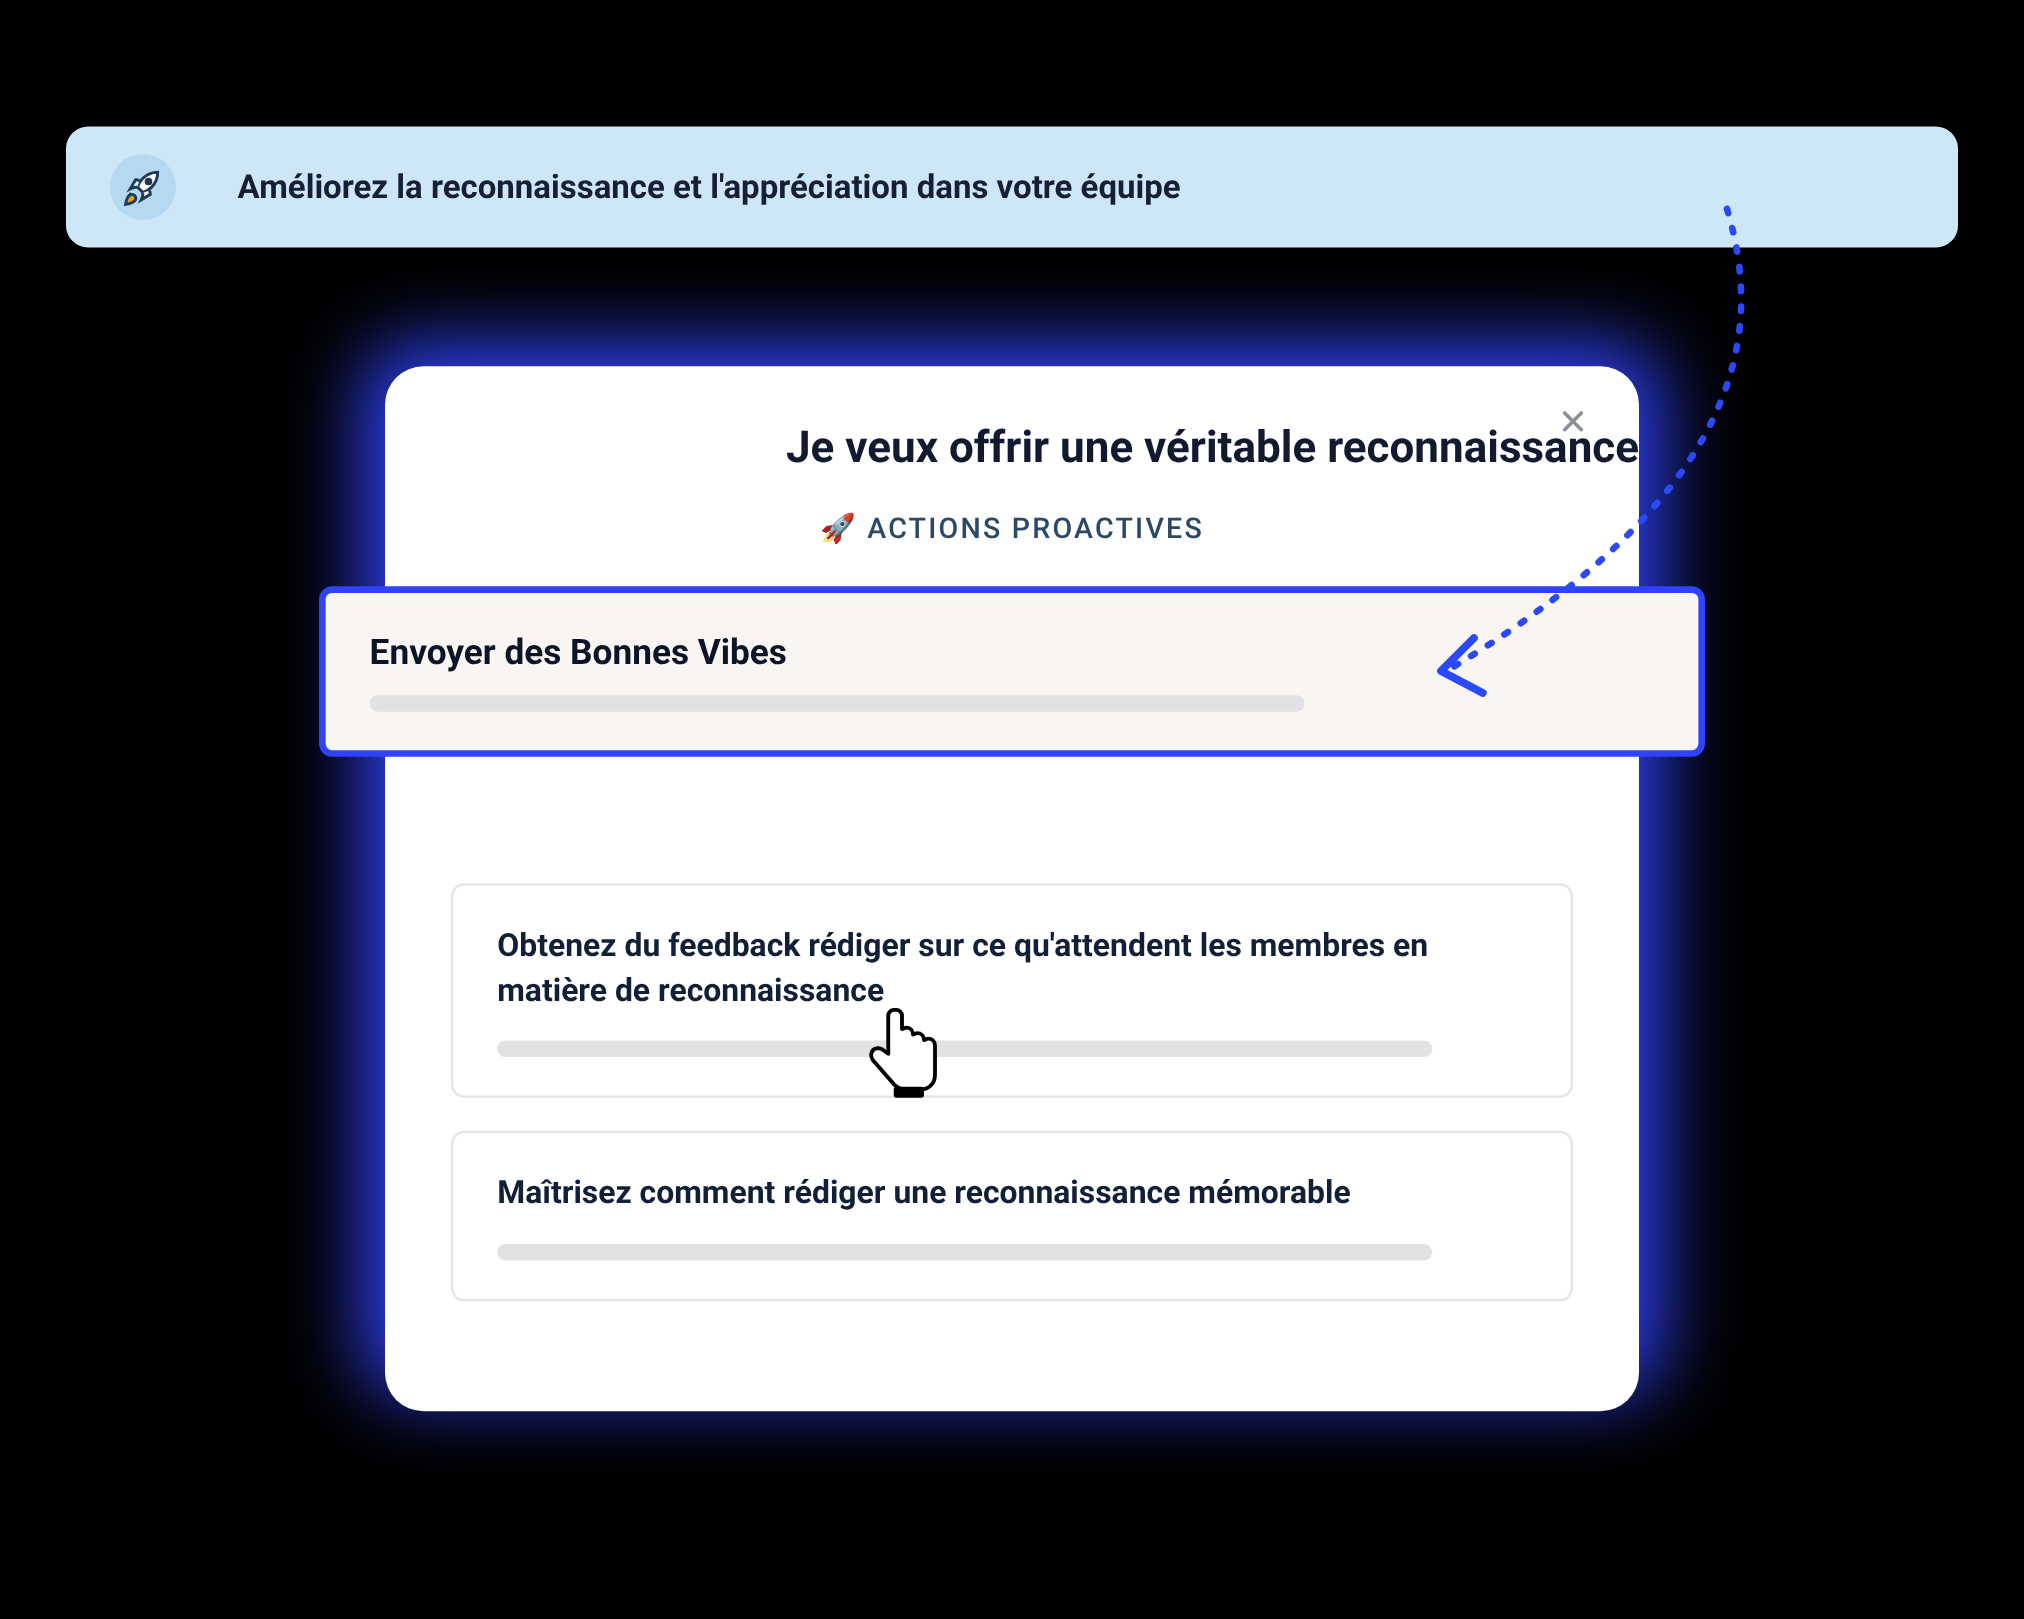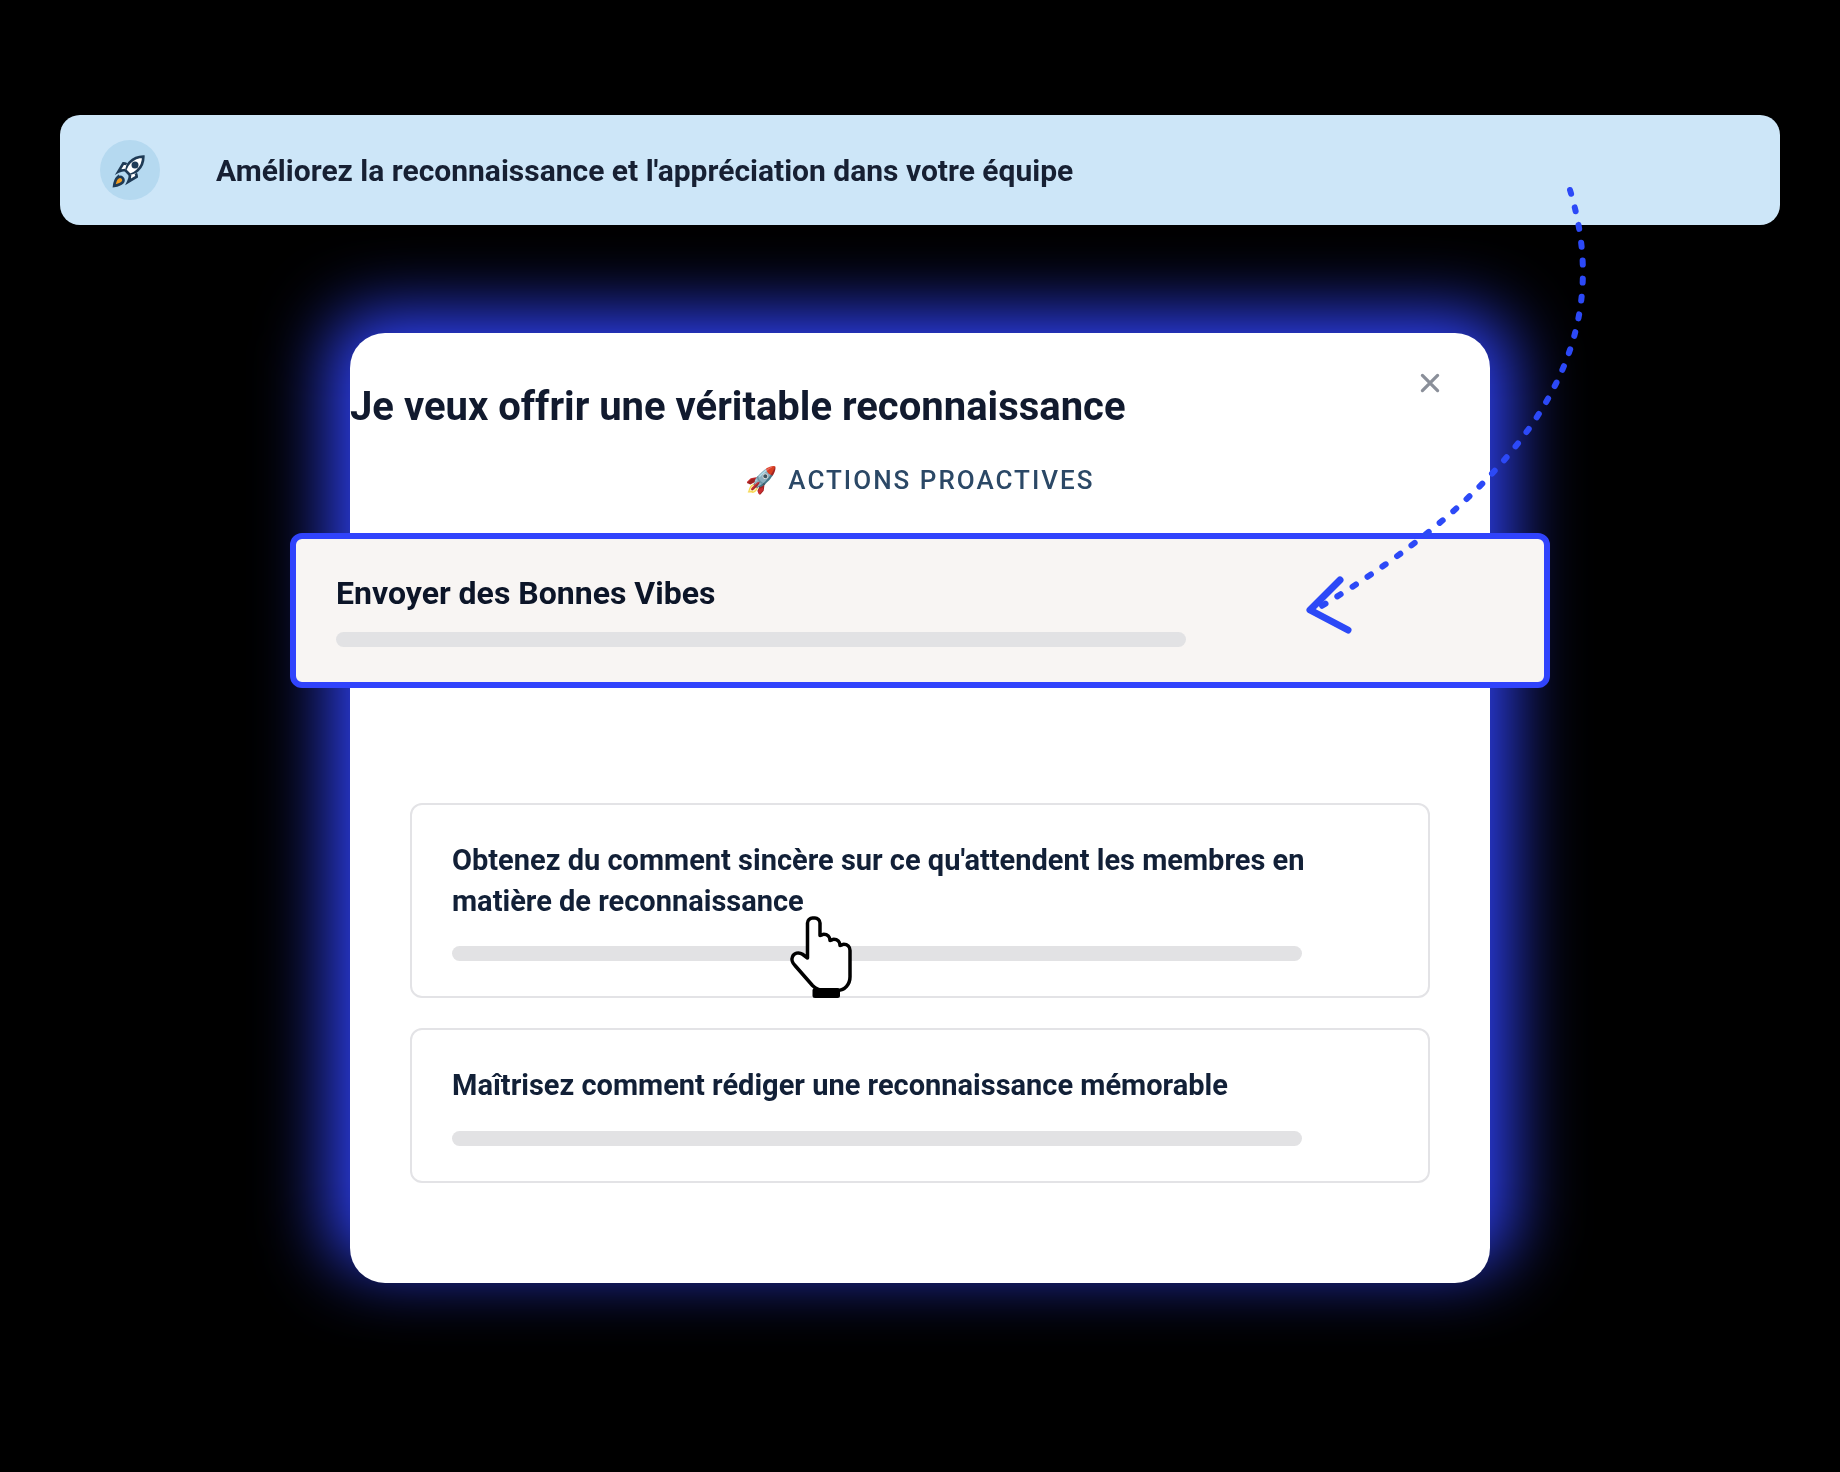--- a/index.html
+++ b/index.html
@@ -85,21 +85,21 @@
     top: 35px;
     right: 45px;
     width: 30px;
     height: 30px;
     cursor: pointer;
     display: flex;
     align-items: center;
     justify-content: center;
   }
   .modal-title {
-    text-align: left;
+    text-align: right;
     font-size: 40px;
     font-weight: 700;
     color: #111A2E;
   }
   .modal-subtitle {
     text-align: center;
     font-size: 26px;
     letter-spacing: 2px;
     color: #2B4866;
     margin-top: 35px;
@@ -226,21 +226,21 @@
       <span>ACTIONS PROACTIVES</span>
     </div>
 
     <div class="highlight-card">
       <div class="highlight-card-title">Envoyer des Bonnes Vibes</div>
       <div class="progress-bar"></div>
     </div>
 
     <div class="lower-cards">
       <div class="card">
-        <div class="card-title">Obtenez du comment sincère sur ce qu'attendent les membres en matière de reconnaissance</div>
+        <div class="card-title">Obtenez du feedback rédiger sur ce qu'attendent les membres en matière de reconnaissance</div>
         <div class="progress-bar"></div>
       </div>
       <div class="card">
         <div class="card-title">Maîtrisez comment rédiger une reconnaissance mémorable</div>
         <div class="progress-bar"></div>
       </div>
     </div>
 
     <div class="pointer-cursor">
       <svg width="75" height="90" viewBox="0 0 60 72">

